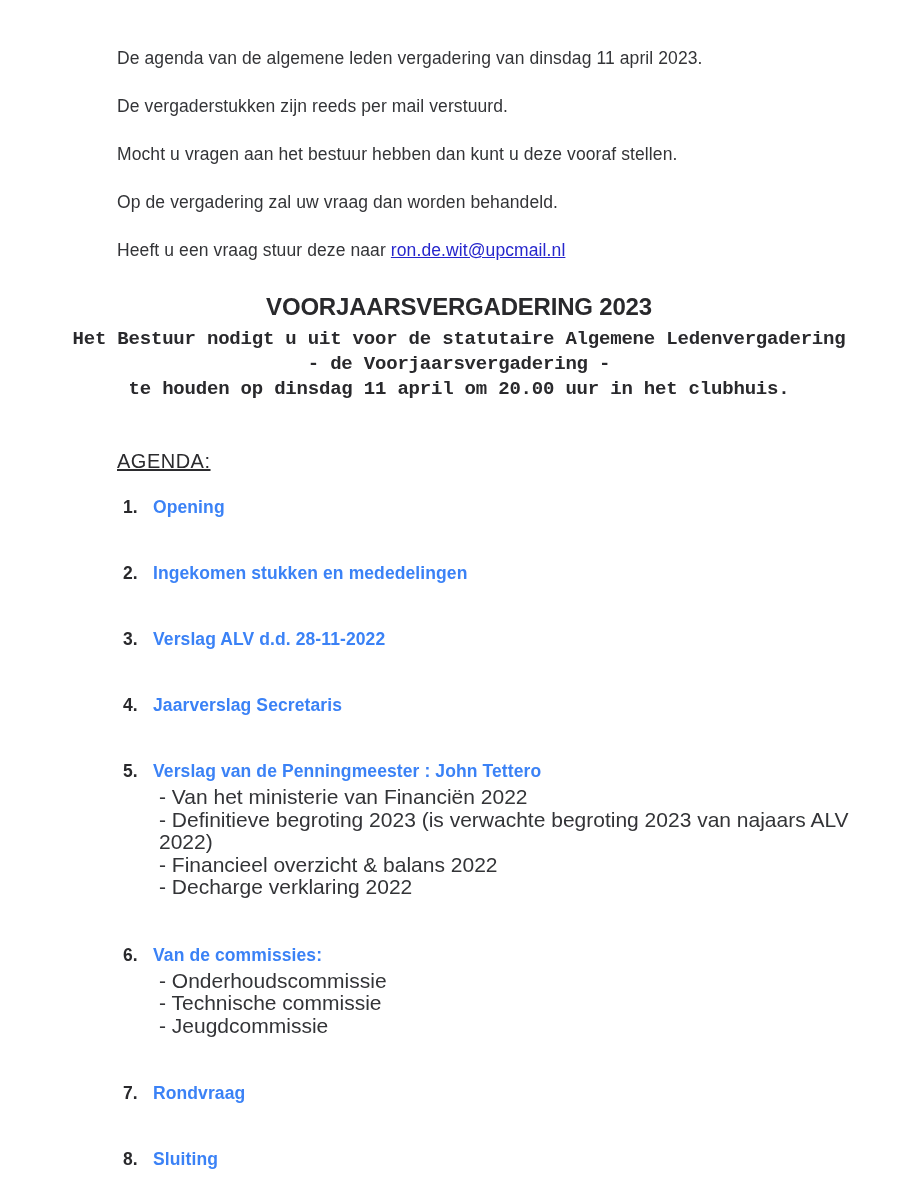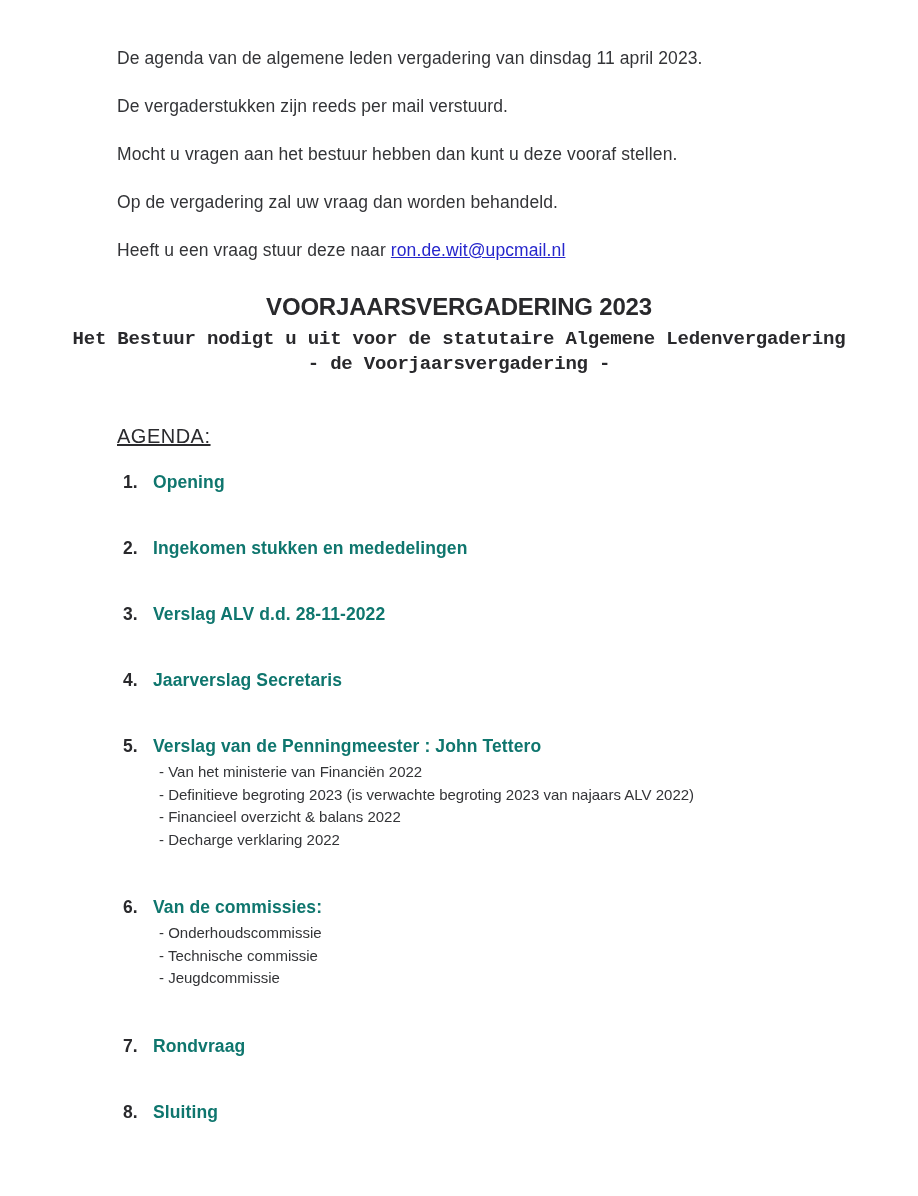--- a/index.html
+++ b/index.html
@@ -71,26 +71,26 @@
     line-height: 19px;
   }
   .agenda-item .num {
     display: inline-block;
     width: 30px;
     font-weight: 700;
     color: #29292c;
   }
   .agenda-item .label {
     font-weight: 700;
-    color: #0f766e;
+    color: #3b82f6;
     letter-spacing: 0.1px;
   }
   .sub-item {
     font-weight: 400;
-    font-size: 15px;
+    font-size: 21px;
     line-height: 22.5px;
     margin-left: 36px;
     color: #333437;
   }
   .agenda-item div.sub-item:first-of-type {
     margin-top: 5px;
   }
 </style>
 </head>
 <body>
@@ -105,20 +105,21 @@
         <p class="intro-p">Op de vergadering zal uw vraag dan worden behandeld.</p>
       </div>
     <p class="intro-p"><span>Heeft u een vraag stuur deze naar </span><a class="email-link">ron.de.wit@upcmail.nl</a></p>
   </div>
 
   <div class="announcement">
     <div class="announce-title">VOORJAARSVERGADERING 2023</div>
     <div>
         <div class="announce-line">Het Bestuur nodigt u uit voor de statutaire Algemene Ledenvergadering</div>
         <div class="announce-line">- de Voorjaarsvergadering -</div>
+        <div class="announce-line">te houden op dinsdag 11 april om 20.00 uur in het clubhuis.</div>
       </div>
   </div>
 
   <div class="agenda">
     <div class="agenda-heading">AGENDA:</div>
     <div class="agenda-list">
         <div class="agenda-item"><span class="num">1.</span><span class="label">Opening</span></div>
         <div class="agenda-item"><span class="num">2.</span><span class="label">Ingekomen stukken en mededelingen</span></div>
         <div class="agenda-item"><span class="num">3.</span><span class="label">Verslag ALV d.d. 28-11-2022</span></div>
         <div class="agenda-item"><span class="num">4.</span><span class="label">Jaarverslag Secretaris</span></div>

